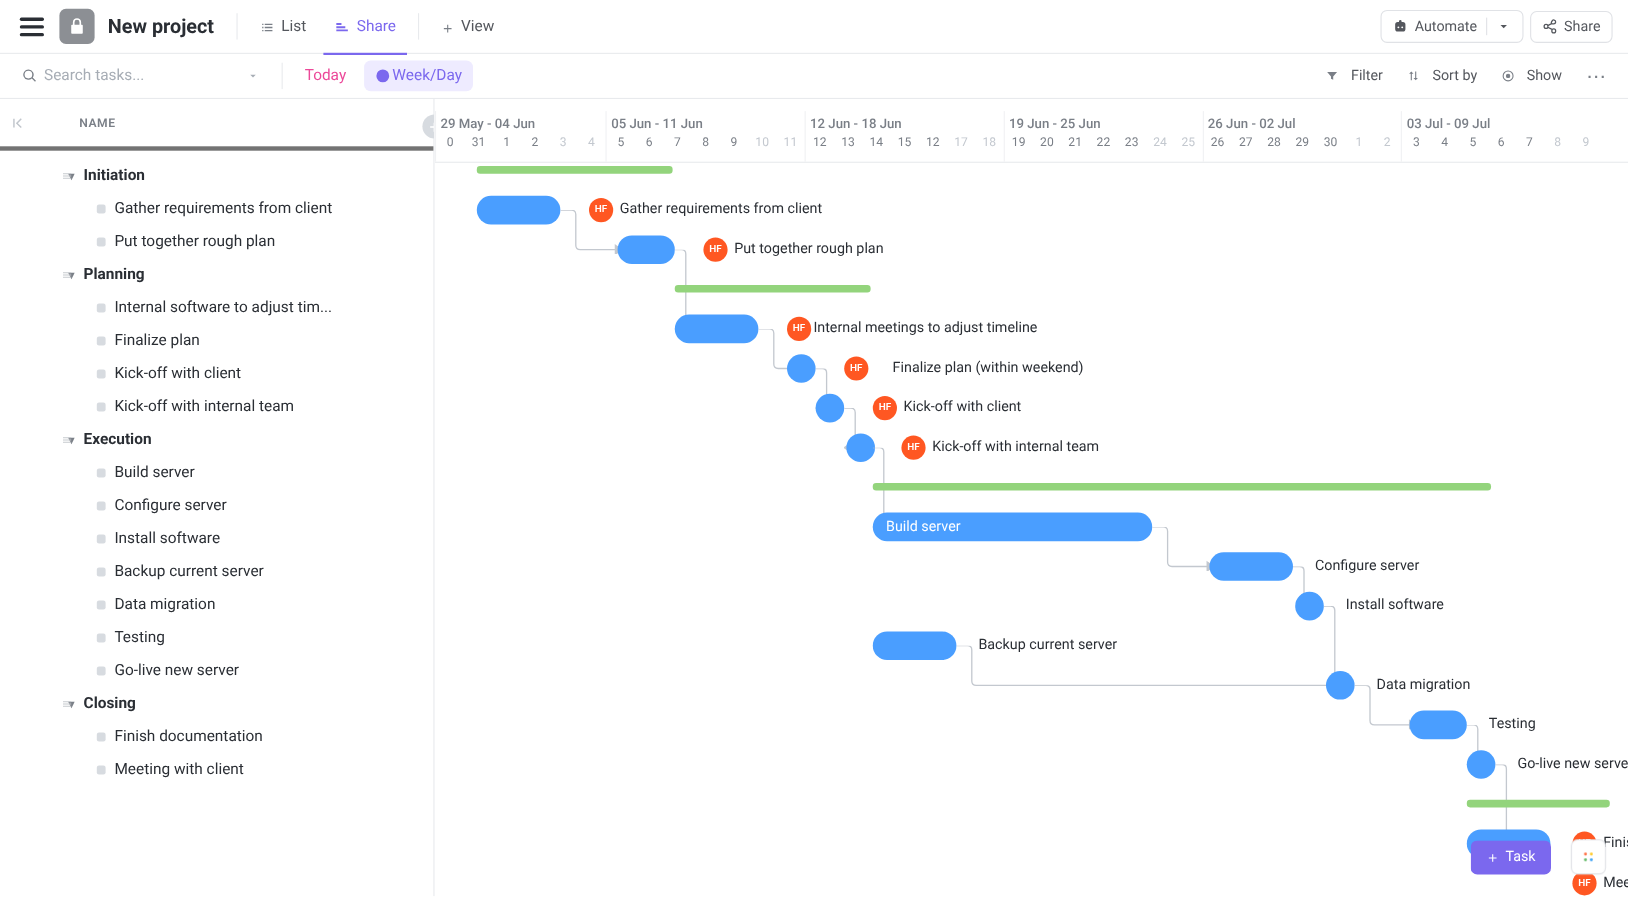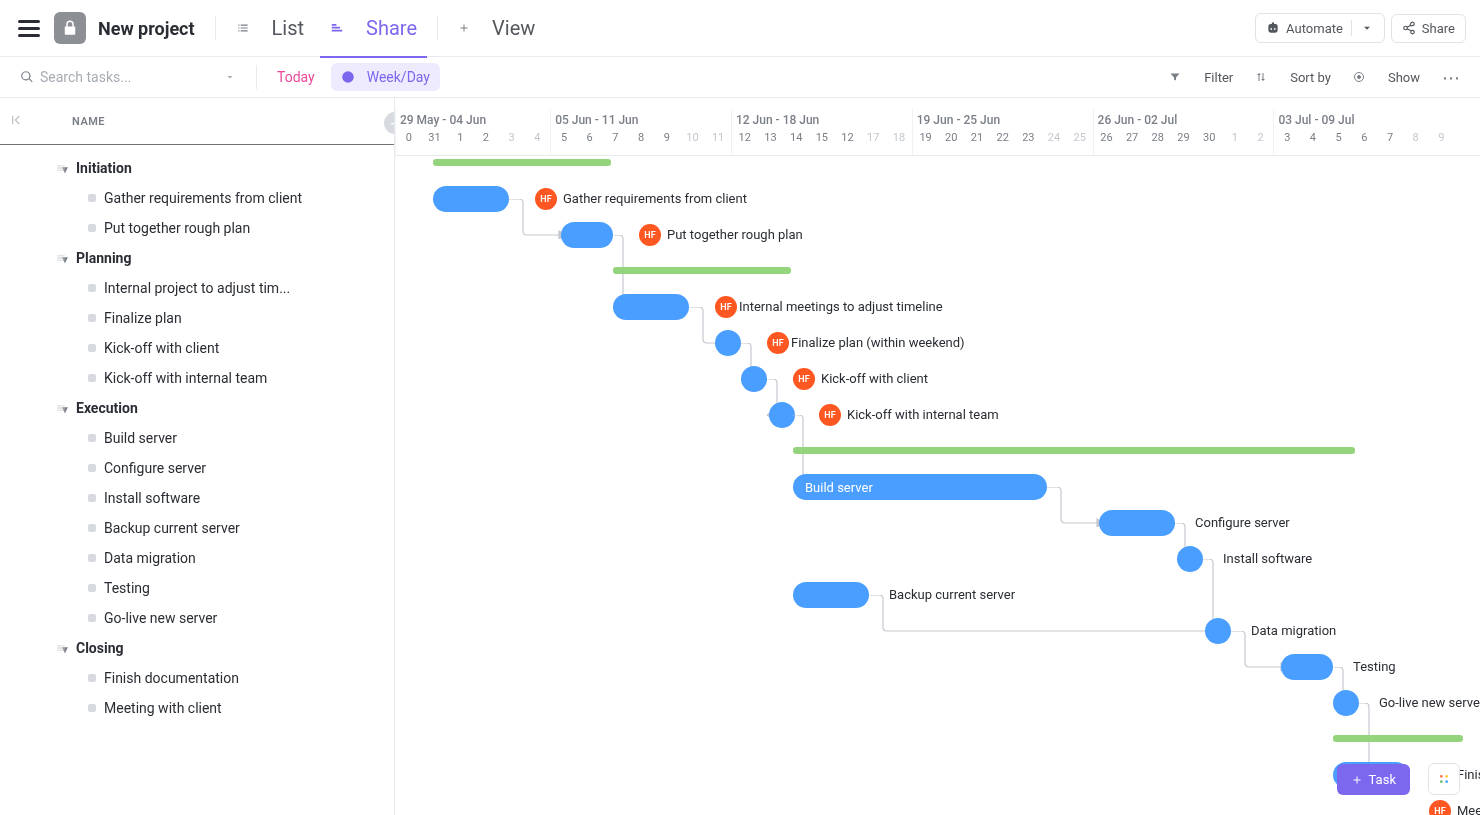--- a/index.html
+++ b/index.html
@@ -5,37 +5,37 @@
 *{box-sizing:border-box;margin:0;padding:0;font-family:-apple-system,BlinkMacSystemFont,"Segoe UI",Roboto,sans-serif}
 body{background:#fff;color:#2a2e34;overflow:hidden}
 .app{display:flex;flex-direction:column;height:815px;width:1480px}
 .topbar{display:flex;align-items:center;padding:8px 14px;border-bottom:1px solid #e8eaed;gap:6px}
 .menu-icon{display:flex;flex-direction:column;gap:4px;cursor:pointer;padding:4px}
 .menu-icon span{width:22px;height:3px;background:#2a2e34;border-radius:2px}
 .proj-icon{width:32px;height:32px;background:#8c8f94;border-radius:6px;display:flex;align-items:center;justify-content:center;margin-left:4px}
 .proj-icon svg{fill:#fff}
 .proj-title{font-size:18px;font-weight:700;margin-left:6px;margin-right:10px}
 .vdiv{width:1px;height:24px;background:#e8eaed;margin:0 4px}
-.view-tab{display:flex;align-items:center;gap:22px;padding:8px 10px;color:#54575d;font-size:20px;cursor:pointer}
+.view-tab{display:flex;align-items:flex-end;gap:6px;padding:8px 10px;color:#54575d;font-size:14px;cursor:pointer}
 .view-tab.active{color:#7b68ee;border-bottom:2px solid #7b68ee;margin-bottom:-10px;padding-bottom:16px}
 .spacer{flex:1}
 .btn{display:flex;align-items:center;gap:6px;padding:6px 10px;border:1px solid #e0e2e6;border-radius:6px;color:#54575d;font-size:13px;cursor:pointer;background:#fff}
 .btn.iconleft svg{width:14px;height:14px;fill:#54575d}
 .chev{width:12px;height:12px}
 .subbar{display:flex;align-items:center;padding:6px 14px;border-bottom:1px solid #e8eaed;gap:10px}
 .searchwrap{display:flex;align-items:center;gap:6px;padding:4px 6px;border-radius:4px;flex:0 0 210px}
 .searchwrap input{border:none;outline:none;font-size:14px;color:#54575d;flex:1}
 .searchwrap input::placeholder{color:#a7adb5}
 .today{color:#ec4899;font-size:14px;padding:4px 6px;cursor:pointer}
-.pill{background:#eeebff;color:#7b68ee;border-radius:6px;padding:6px 10px;font-size:14px;display:flex;align-items:center;gap:12px;cursor:pointer}
-.filteritem{display:flex;align-items:center;gap:23px;color:#54575d;font-size:13px;cursor:pointer;padding:4px 6px}
+.pill{background:#eeebff;color:#7b68ee;border-radius:6px;padding:6px 10px;font-size:14px;display:flex;align-items:center;gap:2px;cursor:pointer}
+.filteritem{display:flex;align-items:center;gap:11px;color:#54575d;font-size:13px;cursor:pointer;padding:4px 6px}
 .dotsbtn{color:#7a7f87;font-size:18px;padding:2px 6px;cursor:pointer}
 .main{display:flex;flex:1;overflow:hidden}
 .sidebar{width:395px;border-right:1px solid #e8eaed;overflow-y:auto;position:relative}
-.namehdr{display:flex;align-items:center;padding:12px 0 12px 72px;border-bottom:1px solid #737373;position:relative;height:47px}
+.namehdr{display:flex;align-items:center;padding:12px 0 12px 72px;border-bottom:4px solid #737373;position:relative;height:47px}
 .namehdr .lbl{font-size:11px;color:#7a7f87;letter-spacing:.5px;font-weight:600}
 .namehdr .plus{position:absolute;right:-12px;top:14px;width:22px;height:22px;background:#d7dbe0;border-radius:50%;display:flex;align-items:center;justify-content:center;color:#fff;font-size:16px;z-index:5}
 .collapse-arrow{position:absolute;left:10px;top:14px;color:#c1c6cc}
 .tree{padding:8px 0}
 .group{display:flex;align-items:center;padding:7px 12px 7px 76px;font-size:14px;font-weight:700;color:#2a2e34;cursor:pointer;position:relative}
 .group .caret{position:absolute;left:78px;top:11px;transform:translateX(-18px);color:#7a7f87;font-size:10px}
 .group .grip{position:absolute;left:92px;transform:translateX(-36px);color:#c6cace}
 .task{display:flex;align-items:center;padding:7px 12px 7px 104px;font-size:14px;color:#2a2e34;cursor:pointer;position:relative;white-space:nowrap;overflow:hidden;text-overflow:ellipsis}
 .task .bullet{position:absolute;left:104px;transform:translateX(-16px);width:8px;height:8px;border-radius:2px;background:#d7dbe0}
 .gantt{flex:1;overflow:auto;position:relative}
@@ -182,21 +182,21 @@
           </div>
           <div class="group">
             <span class="caret">▼</span>
             <svg class="grip" width="10" height="10" viewBox="0 0 24 24" fill="#c6cace">
               <path d="M3 6h18v2H3zM3 11h18v2H3zM3 16h18v2H3z"></path>
             </svg>
             <span>Planning</span>
           </div>
           <div class="task">
             <span class="bullet"></span>
-            <span>Internal project to adjust tim...</span>
+            <span>Internal software to adjust tim...</span>
           </div>
           <div class="task">
             <span class="bullet"></span>
             <span>Finalize plan</span>
           </div>
           <div class="task">
             <span class="bullet"></span>
             <span>Kick-off with client</span>
           </div>
           <div class="task">
@@ -362,21 +362,21 @@
           <div class="avatar" style="left:320px">HF</div>
           <div class="tasklbl" style="left:344px">Internal meetings to adjust timeline</div>
           <svg style="position:absolute;left:294px;top:18px;width:40px;height:40px" fill="none" stroke="#c3c8cf" stroke-width="1.2">
               <path d="M0 0 h10 q4 0 4 4 v28 q0 4 4 4 h16"></path>
               <path d="M30 32 l6 4 l-6 4z" fill="#c3c8cf"></path>
             </svg>
         </div>
         <div class="row">
           <div class="taskbar short" style="left:320px"></div>
           <div class="avatar" style="left:372px">HF</div>
-          <div class="tasklbl" style="left:396px">Finalize plan (within weekend)</div>
+          <div class="tasklbl" style="left:416px">Finalize plan (within weekend)</div>
           <svg style="position:absolute;left:346px;top:18px;width:20px;height:40px" fill="none" stroke="#c3c8cf" stroke-width="1.2">
               <path d="M0 0 h6 q4 0 4 4 v28 q0 4 -4 4 h-6"></path>
               <path d="M6 32 l-6 4 l6 4z" fill="#c3c8cf"></path>
             </svg>
         </div>
         <div class="row">
           <div class="taskbar short" style="left:346px"></div>
           <div class="avatar" style="left:398px">HF</div>
           <div class="tasklbl" style="left:426px">Kick-off with client</div>
           <svg style="position:absolute;left:372px;top:18px;width:20px;height:40px" fill="none" stroke="#c3c8cf" stroke-width="1.2">

